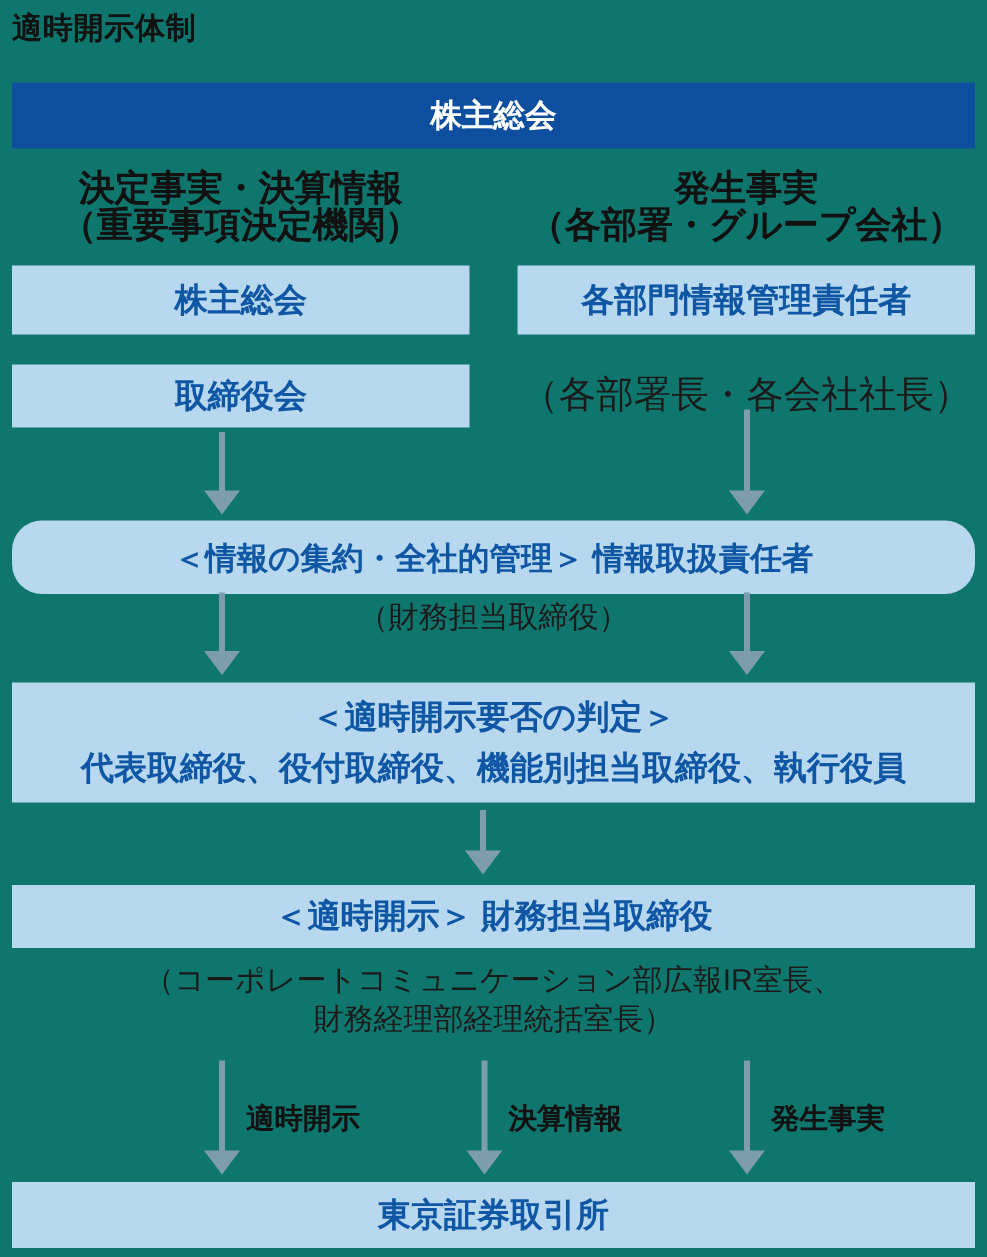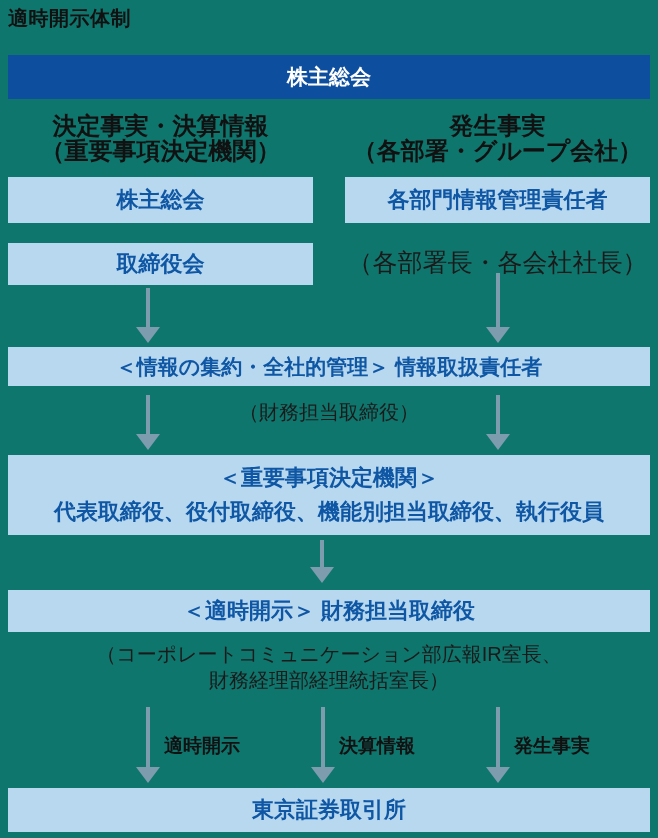--- a/index.html
+++ b/index.html
@@ -60,37 +60,37 @@
 
   <div class="arrow" style="left:136px;top:288px;height:55px;">
     <div class="shaft"></div>
     <div class="head"></div>
   </div>
   <div class="arrow" style="left:486px;top:273px;height:70px;">
     <div class="shaft"></div>
     <div class="head"></div>
   </div>
 
-  <div class="abs box fs21" style="left:8px;top:347px;width:642px;height:39px;">
+  <div class="abs box fs21" style="left:8px;top:347px;width:642px;height:49px;border-radius:20px;">
     <span>＜情報の集約・全社的管理＞ 情報取扱責任者</span>
   </div>
   <div class="abs note20" style="left:8px;top:399px;width:642px;">（財務担当取締役）</div>
 
   <div class="arrow" style="left:136px;top:395px;height:55px;">
     <div class="shaft"></div>
     <div class="head"></div>
   </div>
   <div class="arrow" style="left:486px;top:395px;height:55px;">
     <div class="shaft"></div>
     <div class="head"></div>
   </div>
 
   <div class="abs box fs22" style="left:8px;top:455px;width:642px;height:80px;">
     <div class="lines lh34">
-      <div>＜重要事項決定機関＞</div>
+      <div>＜適時開示要否の判定＞</div>
       <div>代表取締役、役付取締役、機能別担当取締役、執行役員</div>
     </div>
   </div>
 
   <div class="arrow" style="left:310px;top:540px;height:43px;">
     <div class="shaft"></div>
     <div class="head"></div>
   </div>
 
   <div class="abs box fs22" style="left:8px;top:590px;width:642px;height:42px;">

